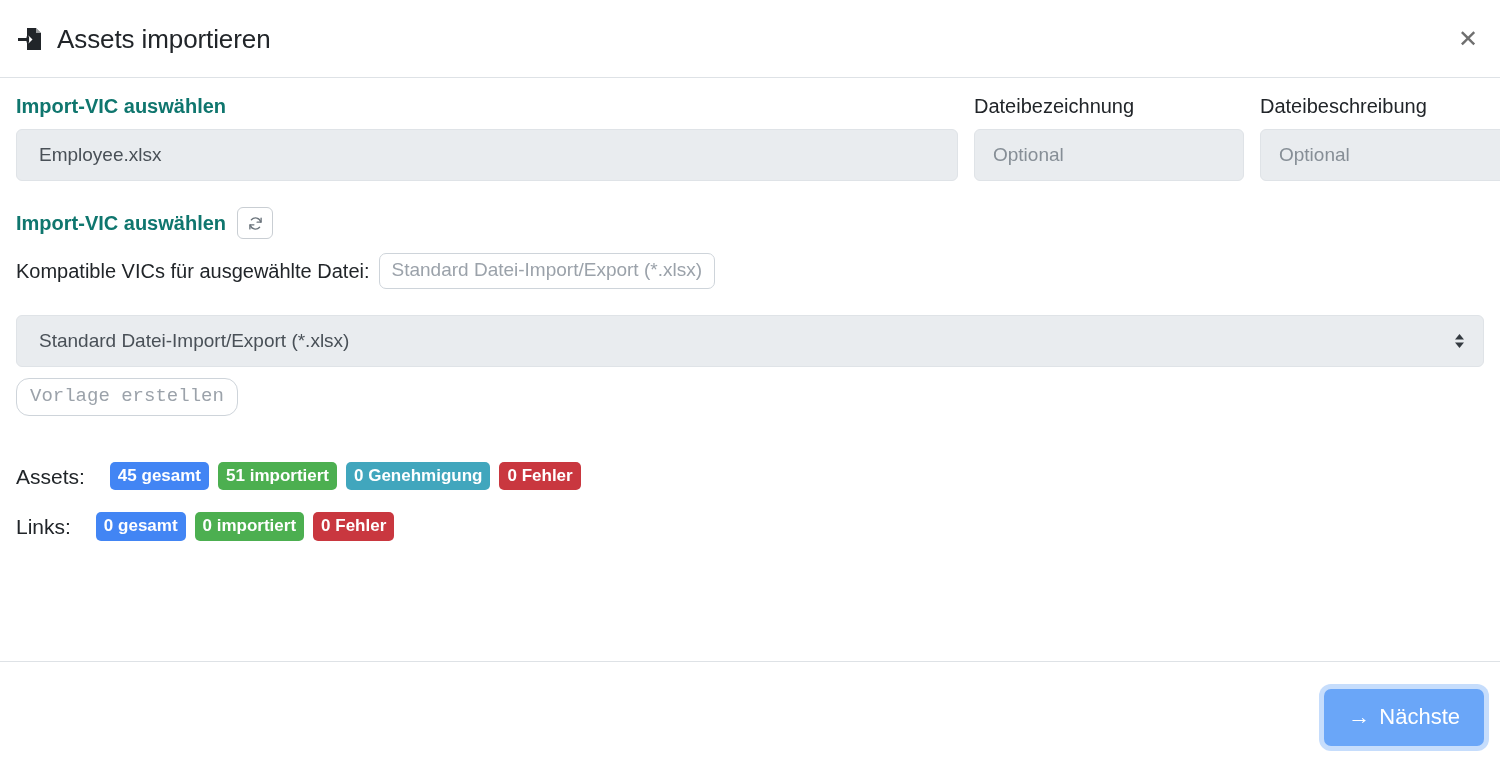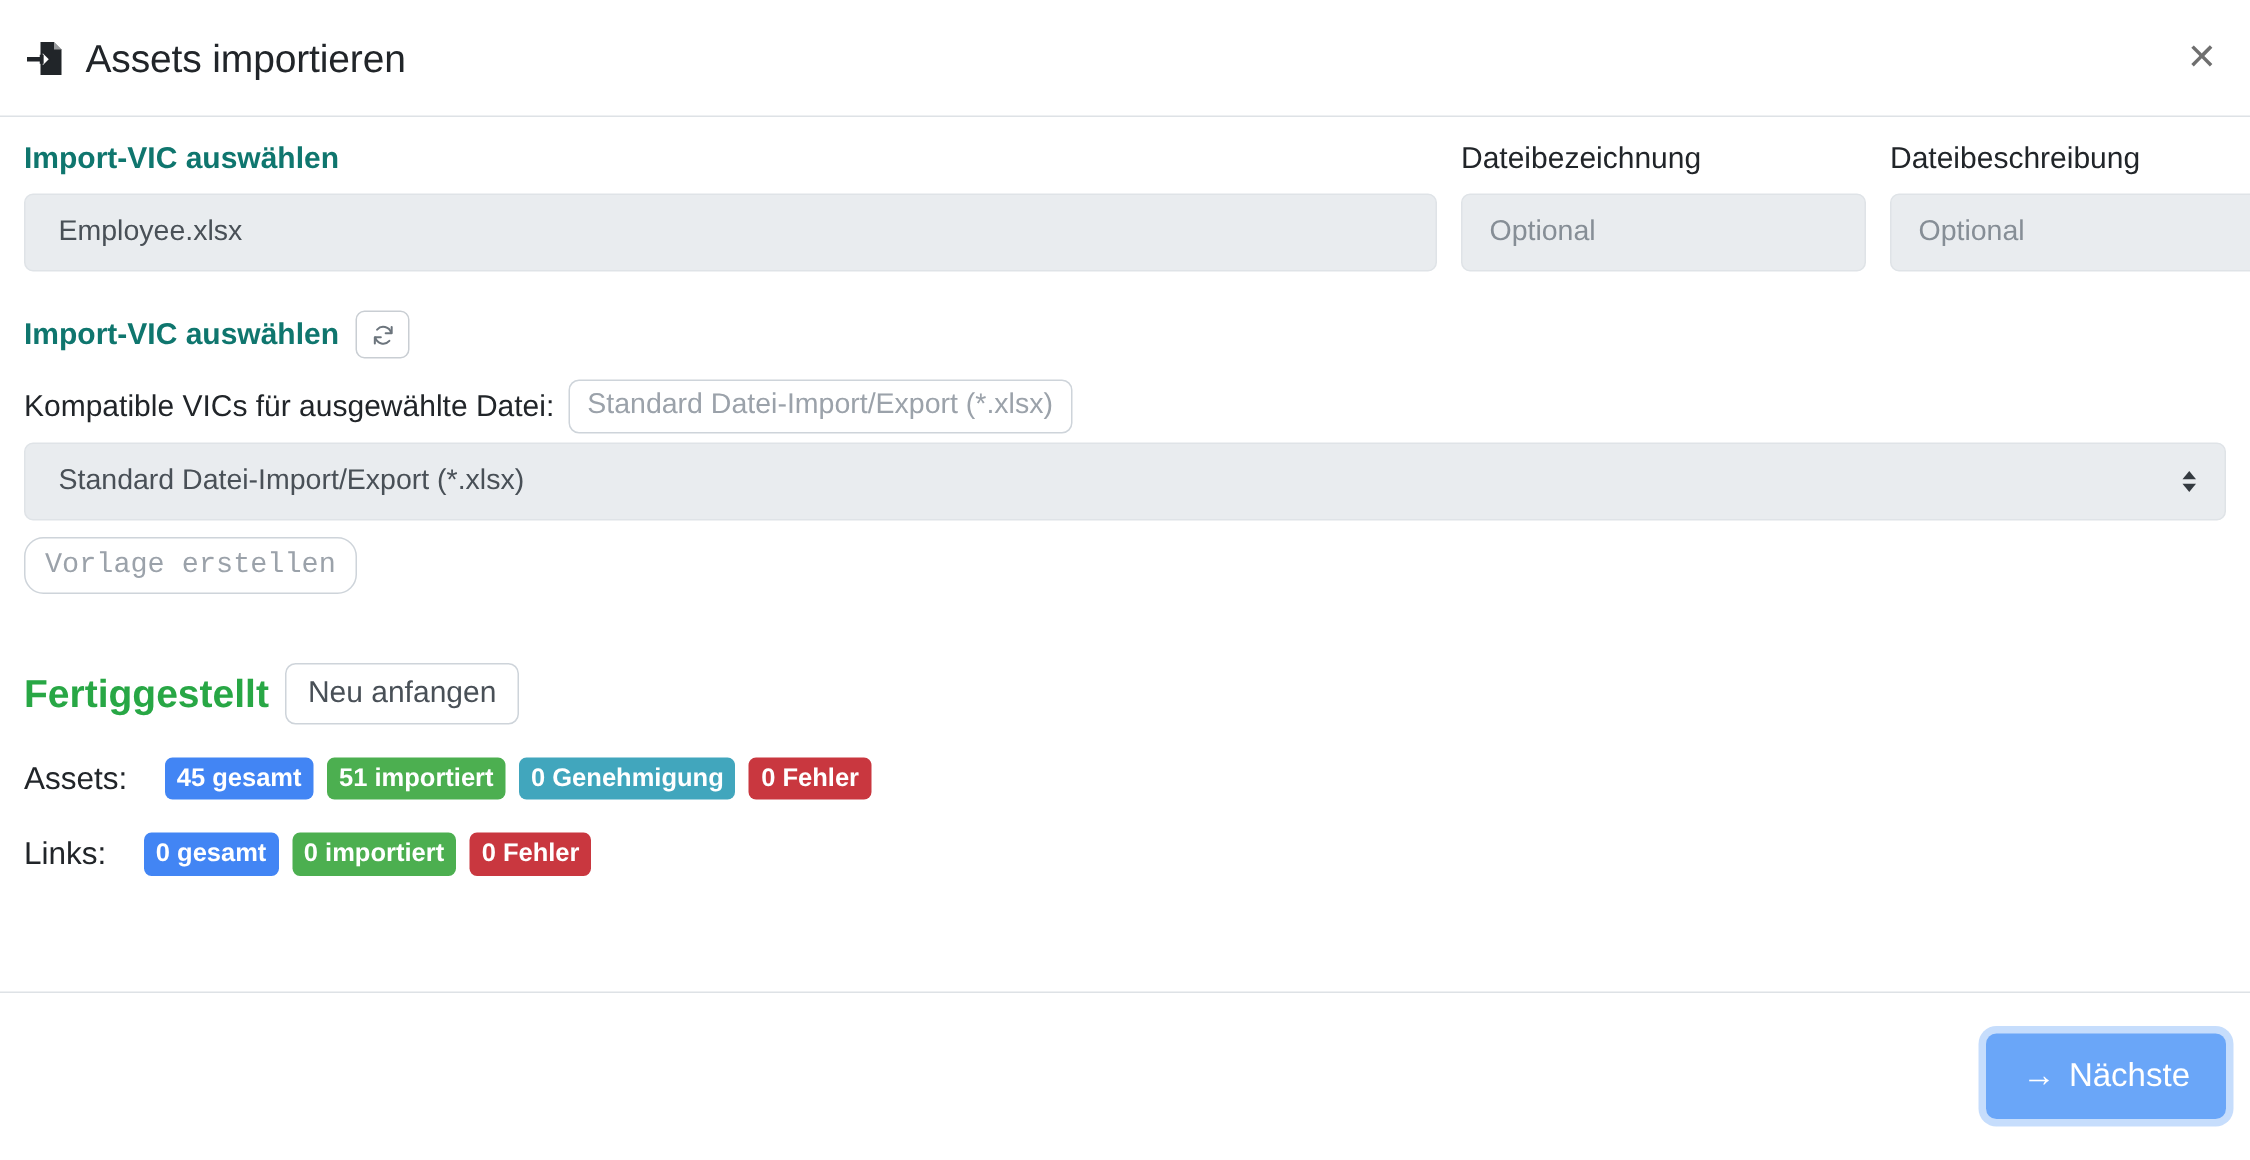--- a/index.html
+++ b/index.html
@@ -166,21 +166,21 @@
     justify-content: center;
     cursor: pointer;
     padding: 0;
   }
   .refresh-btn svg { display: block; }
 
   .compat-row {
     display: flex;
     align-items: center;
     gap: 9px;
-    margin-bottom: 6px;
+    margin-bottom: 26px;
   }
   .compat-label {
     font-size: 20px;
     color: #212529;
     line-height: 1;
   }
   .compat-pill {
     border: 1px solid #ced4da;
     border-radius: 7px;
     background: #fff;
@@ -386,24 +386,20 @@
             <path d="M6.5 3 L11 8.5 L2 8.5 Z" fill="#343a40"></path>
             <path d="M6.5 17 L11 11.5 L2 11.5 Z" fill="#343a40"></path>
           </svg>
         </span>
       </div>
 
       <button class="tpl-btn">Vorlage erstellen</button>
     </div>
 
     <div class="status-block">
-      <div class="status-row">
-        <span class="status-text">Fertiggestellt</span>
-        <button class="restart-btn">Neu anfangen</button>
-      </div>
 
       <div class="counts-row">
         <span class="counts-label">Assets:</span>
         <span class="badge badge-primary">45 gesamt</span>
         <span class="badge badge-success">51 importiert</span>
         <span class="badge badge-info">0 Genehmigung</span>
         <span class="badge badge-danger">0 Fehler</span>
       </div>
 
       <div class="counts-row">

